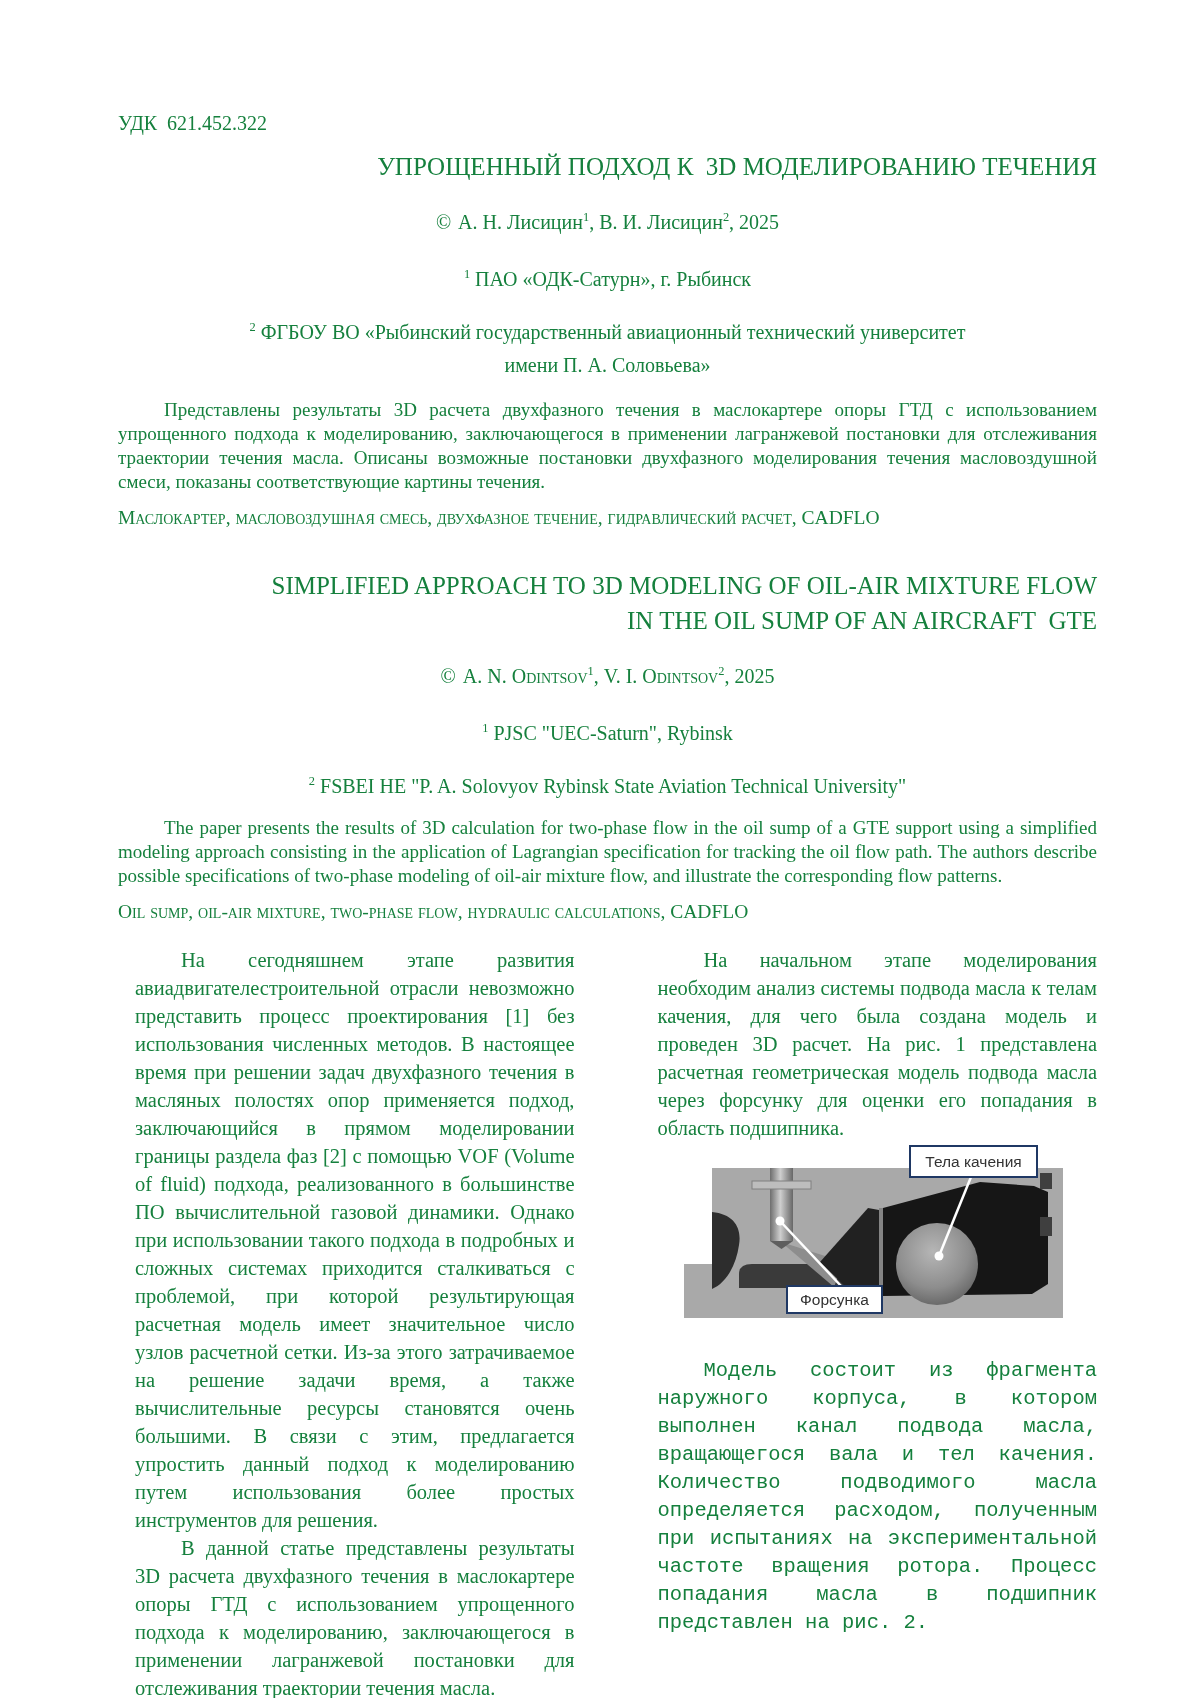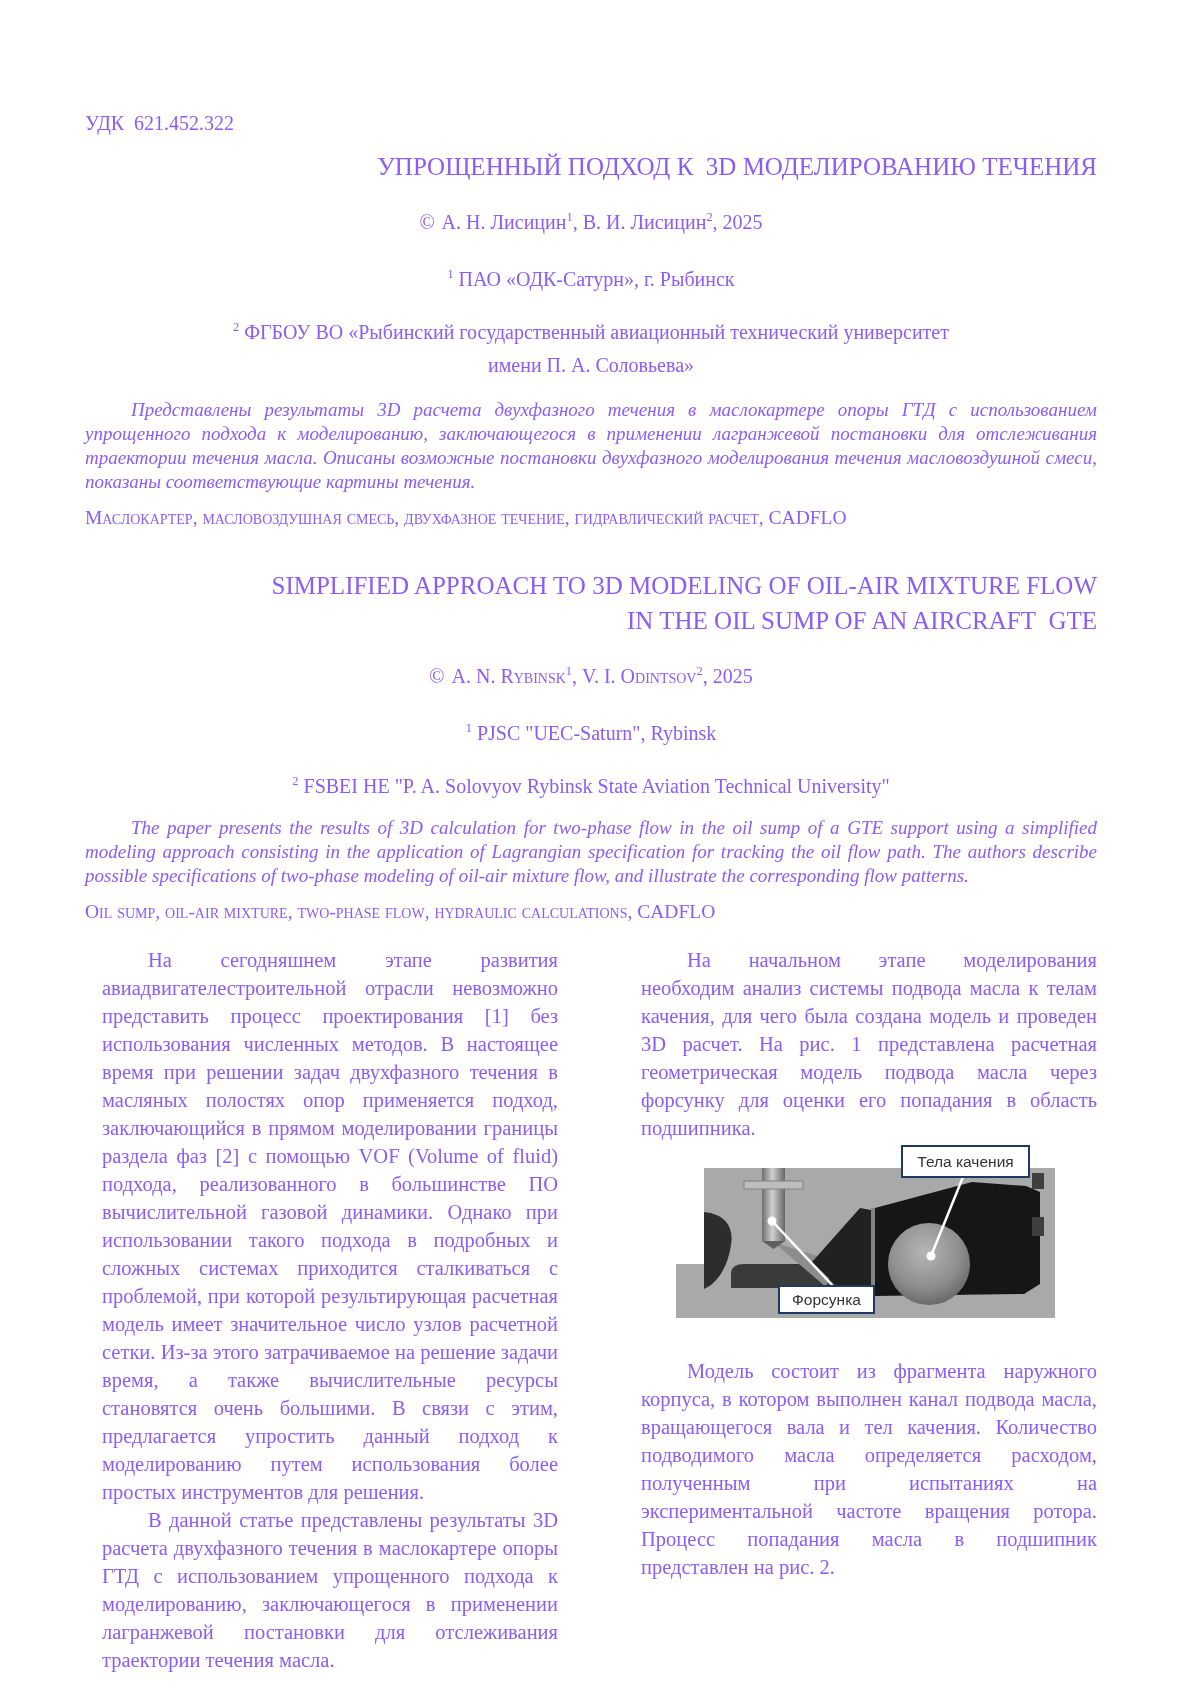--- a/index.html
+++ b/index.html
@@ -1,47 +1,47 @@
 <!DOCTYPE html>
 <html lang="ru"><head>
 <meta charset="utf-8">
 <style>
   html,body{margin:0;padding:0;background:#ffffff;}
   .page{
     position:relative;
     width:1200px;height:1698px;
     box-sizing:border-box;
-    padding:112px 103px 0 85px;
+    padding:112px 103px 0 118px;
     background:#ffffff;
     font-family:"Liberation Serif","DejaVu Serif",serif;
-    color:#8b5cf6;
+    color:#15803d;
     overflow:hidden;
   }
   .udc{font-size:20px;line-height:23px;text-align:left;}
   .title{margin-top:14px;font-size:25px;line-height:35px;text-align:right;font-weight:400;}
   .title .tline{display:block;}
   .authors{margin-top:26px;font-size:20px;line-height:24px;text-align:center;}
   .authors .cpy{margin-right:7px;}
   .affil{margin-top:29px;font-size:20px;line-height:33px;text-align:center;}
   .affil.tight{margin-top:20px;}
   .affil .aline{display:block;}
   sup{font-size:0.62em;vertical-align:super;line-height:0;}
-  .abstract{margin-top:16px;font-size:19px;line-height:24px;font-style:italic;text-align:justify;text-indent:46px;}
+  .abstract{margin-top:16px;font-size:19px;line-height:24px;text-align:justify;text-indent:46px;}
   .keywords{margin-top:12px;font-size:19.5px;line-height:24px;font-variant:small-caps;text-align:left;}
   .title.en{margin-top:38px;}
   .authors .sc{font-variant:small-caps;}
   .abstract.en{margin-top:13px;}
   .columns{margin-top:22px;display:flex;gap:66px;}
   .col{width:473px;font-size:20.5px;line-height:28px;text-align:justify;margin-left:17px;}
   .col p{margin:0;text-indent:46px;}
   .figure{margin-top:2px;}
   .figure svg{display:block;margin:0 auto;}
   .fig-label{font-family:"Liberation Sans","DejaVu Sans",sans-serif;font-size:15.5px;fill:#333333;}
   .fig-caption{margin:5px auto 0;max-width:478px;font-size:17.5px;line-height:26px;font-weight:700;text-align:center;}
-  .col p.after-fig{margin-top:30px;}
+  .col p.after-fig{margin-top:30px;font-family:Liberation Mono, monospace;}
 </style>
 </head>
 <body>
 
 <div class="page">
 
   <div class="udc">УДК&nbsp; 621.452.322</div>
 
   <h1 class="title ru">
     <span class="tline">УПРОЩЕННЫЙ ПОДХОД К&nbsp; 3D МОДЕЛИРОВАНИЮ ТЕЧЕНИЯ</span>
@@ -63,21 +63,21 @@
   <div class="abstract ru">Представлены результаты 3D расчета двухфазного течения в маслокартере опоры ГТД с использованием упрощенного подхода к моделированию, заключающегося в применении лагранжевой постановки для отслеживания траектории течения масла. Описаны возможные постановки двухфазного моделирования течения масловоздушной смеси, показаны соответствующие картины течения.</div>
 
   <div class="keywords ru">Маслокартер, масловоздушная смесь, двухфазное течение, гидравлический расчет, CADFLO</div>
 
   <h2 class="title en">
     <span class="tline">SIMPLIFIED APPROACH TO 3D MODELING OF OIL-AIR MIXTURE FLOW</span>
     <span class="tline">IN THE OIL SUMP OF AN AIRCRAFT&nbsp; GTE</span>
   </h2>
 
   <div class="authors">
-    <span class="cpy">©</span><span class="sc">A. N. Rybinsk</span><sup>1</sup><span>,  </span><span class="sc">V. I. Odintsov</span><sup>2</sup><span>,  2025</span>
+    <span class="cpy">©</span><span class="sc">A. N. Odintsov</span><sup>1</sup><span>,  </span><span class="sc">V. I. Odintsov</span><sup>2</sup><span>,  2025</span>
   </div>
 
   <div class="affil">
     <sup>1</sup><span> PJSC "UEC-Saturn", Rybinsk</span>
   </div>
 
   <div class="affil tight">
     <sup>2</sup><span> FSBEI HE "P. A. Solovyov Rybinsk State Aviation Technical University"</span>
   </div>
 

